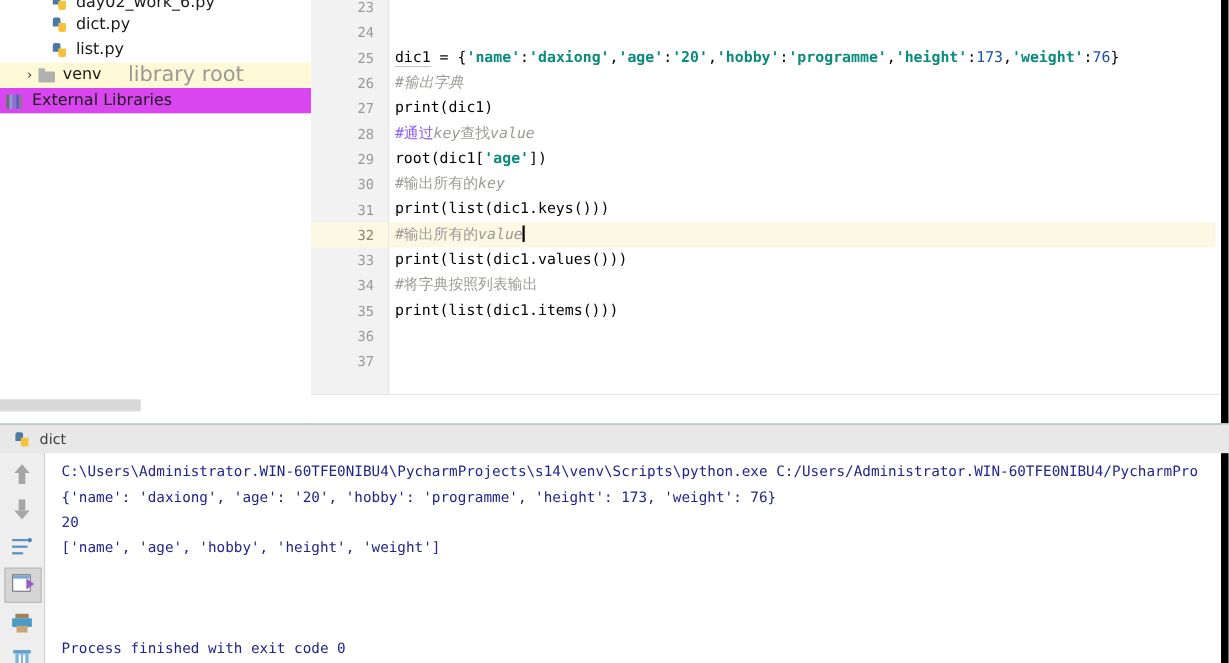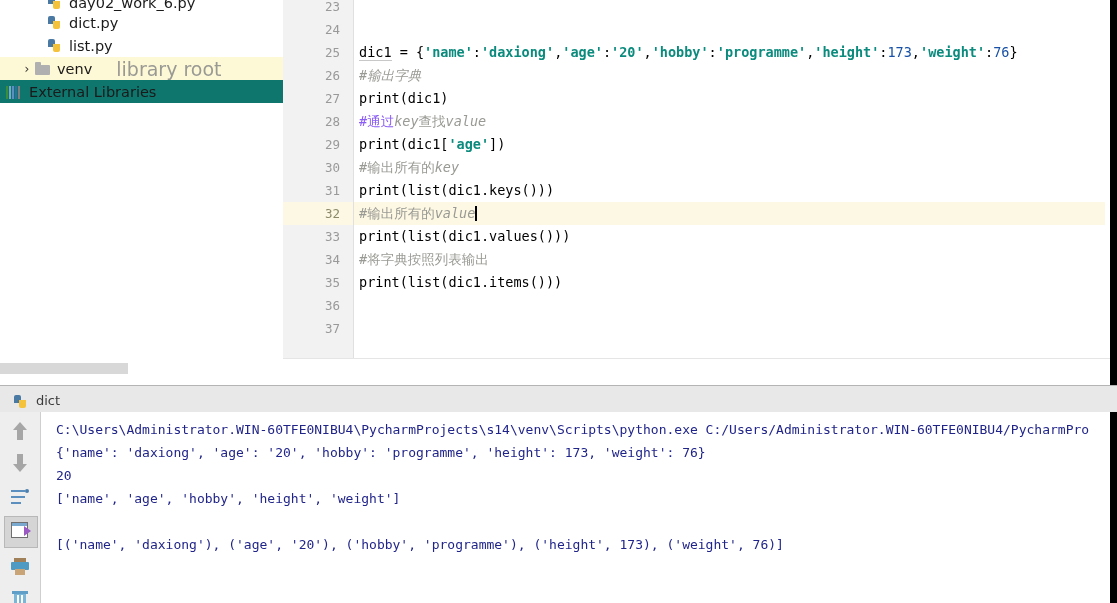--- a/index.html
+++ b/index.html
@@ -15,21 +15,21 @@
   #project-panel {
     position: absolute; left: 0; top: 0; width: 283px; height: 385px;
     background: #ffffff; overflow: hidden;
   }
   .tree-row {
     position: relative; height: 23px; line-height: 23px;
     font-family: "DejaVu Sans", sans-serif; font-size: 14.5px;
     color: #1a1a1a; white-space: nowrap; padding-left: 0;
   }
   .tree-row.sel { background: #fdf8d5; }
-  .tree-row.sel2 { background: #0f766e; }
+  .tree-row.sel2 { background: #d946ef; }
   .tree-indent { display: inline-block; }
   .arrow-ico {
     display: inline-block; width: 14px; text-align: center;
     color: #333; font-size: 12px; vertical-align: middle;
   }
   .ico {
     display: inline-block; width: 18px; height: 16px;
     vertical-align: middle; position: relative; margin-right: 5px;
   }
   
@@ -278,21 +278,21 @@
         <div class="ln" style="top: 317px;">37</div>
       </div>
     <div id="gutter-border"></div>
     <div id="code-surface">
         <div class="code-line" style="top: -5px; left: 5px;"></div>
         <div class="code-line" style="top: 18px; left: 5px;"></div>
         <div class="code-line" style="top: 41px; left: 5px;"><span class="underline-err">dic1</span><span> = </span><span>{</span><span class="tok-str" style="color: rgb(11, 139, 125);">'name'</span><span>:</span><span class="tok-str" style="color: rgb(11, 139, 125);">'daxiong'</span><span>,</span><span class="tok-str" style="color: rgb(11, 139, 125);">'age'</span><span>:</span><span class="tok-str" style="color: rgb(11, 139, 125);">'20'</span><span>,</span><span class="tok-str" style="color: rgb(11, 139, 125);">'hobby'</span><span>:</span><span class="tok-str" style="color: rgb(11, 139, 125);">'programme'</span><span>,</span><span class="tok-str" style="color: rgb(11, 139, 125);">'height'</span><span>:</span><span class="tok-num" style="color: rgb(23, 80, 165);">173</span><span>,</span><span class="tok-str" style="color: rgb(11, 139, 125);">'weight'</span><span>:</span><span class="tok-num" style="color: rgb(23, 80, 165);">76</span><span>}</span></div>
         <div class="code-line" style="top: 64px; left: 5px;"><span class="tok-cmt" style="color: rgb(154, 154, 149);">#输出字典</span></div>
         <div class="code-line" style="top: 87px; left: 5px;"><span>print(dic1)</span></div>
         <div class="code-line" style="top: 110px; left: 5px;"><span class="tok-cmt-cn" style="color: #8b5cf6;">#通过</span><span class="tok-cmt" style="color: rgb(154, 154, 149);">key</span><span class="tok-cmt-cn" style="color: rgb(154, 154, 149);">查找</span><span class="tok-cmt" style="color: rgb(154, 154, 149);">value</span></div>
-        <div class="code-line" style="top: 133px; left: 5px;"><span>print(dic1[</span><span class="tok-str" style="color: rgb(11, 139, 125);">'age'</span><span>])</span></div>
+        <div class="code-line" style="top: 133px; left: 5px;"><span>root(dic1[</span><span class="tok-str" style="color: rgb(11, 139, 125);">'age'</span><span>])</span></div>
         <div class="code-line" style="top: 156px; left: 5px;"><span class="tok-cmt-cn" style="color: rgb(154, 154, 149);">#输出所有的</span><span class="tok-cmt" style="color: rgb(154, 154, 149);">key</span></div>
         <div class="code-line" style="top: 179px; left: 5px;"><span>print(list(dic1.keys()))</span></div>
         <div class="line-hl" style="top: 202px; background: rgb(253, 248, 227);"></div>
         <div class="code-line" style="top: 202px; left: 5px;"><span class="tok-cmt-cn" style="color: rgb(154, 154, 149);">#输出所有的</span><span class="tok-cmt" style="color: rgb(154, 154, 149);">value</span><span class="caret"></span></div>
         <div class="code-line" style="top: 225px; left: 5px;"><span>print(list(dic1.values()))</span></div>
         <div class="code-line" style="top: 248px; left: 5px;"><span class="tok-cmt-cn" style="color: rgb(154, 154, 149);">#将字典按照列表输出</span></div>
         <div class="code-line" style="top: 271px; left: 5px;"><span>print(list(dic1.items()))</span></div>
         <div class="code-line" style="top: 294px; left: 5px;"></div>
         <div class="code-line" style="top: 317px; left: 5px;"></div>
       </div>
@@ -340,19 +340,19 @@
             <span class="t-lid"></span>
             <span class="t-body"></span>
           </span>
         </div>
       </div>
     <div id="console-out">
         <div class="con-line" style="top: 6px; color: rgb(33, 37, 138);">C:\Users\Administrator.WIN-60TFE0NIBU4\PycharmProjects\s14\venv\Scripts\python.exe C:/Users/Administrator.WIN-60TFE0NIBU4/PycharmPro</div>
         <div class="con-line" style="top: 29px; color: rgb(33, 37, 138);">{'name': 'daxiong', 'age': '20', 'hobby': 'programme', 'height': 173, 'weight': 76}</div>
         <div class="con-line" style="top: 52px; color: rgb(33, 37, 138);">20</div>
         <div class="con-line" style="top: 75px; color: rgb(33, 37, 138);">['name', 'age', 'hobby', 'height', 'weight']</div>
-        <div class="con-line" style="top: 121px; color: rgb(33, 37, 138);">[('name', 'daxiong'), ('age', '20'), ('hobby', 'programme'), ('height', 173), ('weight', 76)]</div>
         <div class="con-line" style="top: 144px; color: rgb(33, 37, 138);"></div>
+        <div class="con-line" style="top: 167px; color: rgb(33, 37, 138);">Process finished with exit code 0</div>
       </div>
     <div id="console-right-border"></div>
   </div>
 
 </div>
 
 </body></html>

